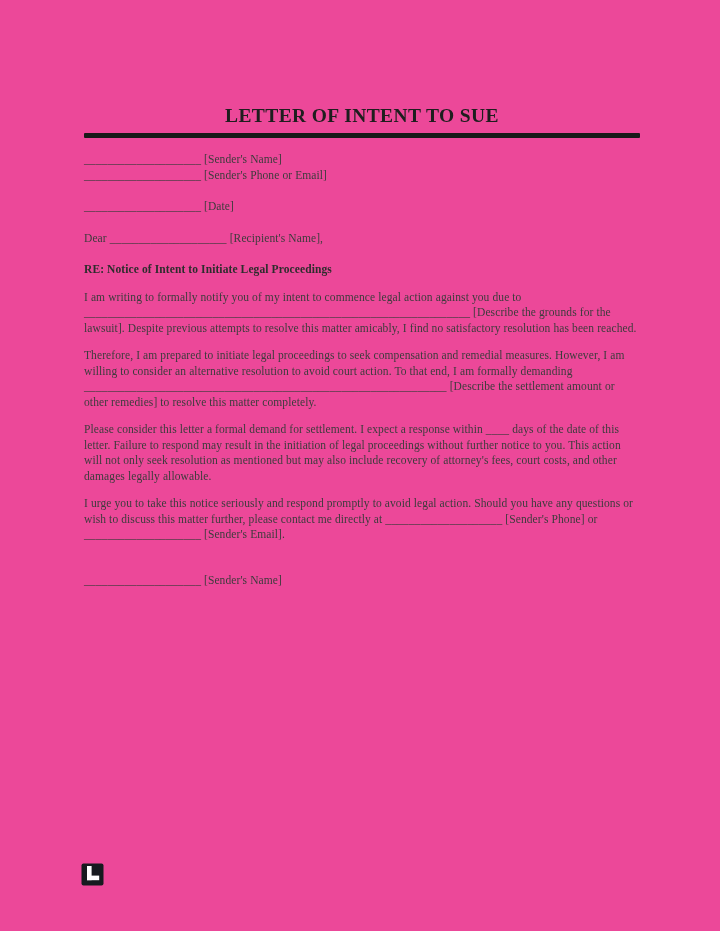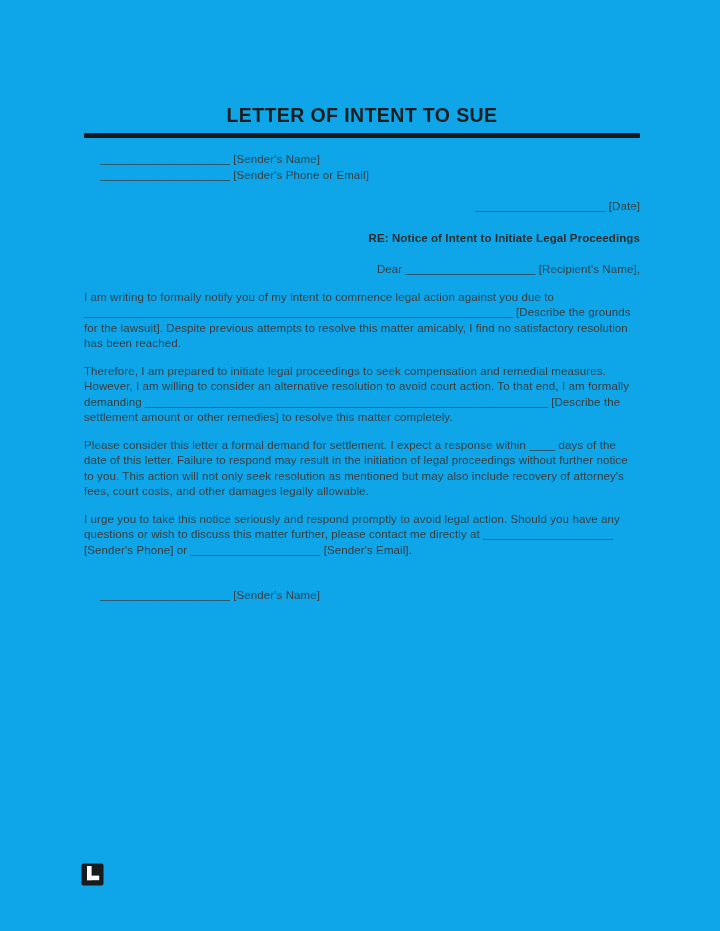--- a/index.html
+++ b/index.html
@@ -1,23 +1,23 @@
 <!DOCTYPE html>
 <html><head>
 <meta charset="utf-8">
 <style>
   * { margin: 0; padding: 0; box-sizing: border-box; }
   html, body { background: #ffffff; }
   .page {
     position: relative;
     width: 720px;
     height: 931px;
-    background: #0ea5e9;
+    background: #ec4899;
     overflow: hidden;
-    font-family: Liberation Sans, sans-serif;
+    font-family: Liberation Serif, serif;
     color: #3c3c3c;
   }
   .content {
     position: absolute;
     left: 84px;
     top: 104px;
     width: 556px;
     font-size: 11.5px;
     line-height: 15.5px;
     letter-spacing: 0.1px;
@@ -30,22 +30,22 @@
     color: #1e1e1e;
     letter-spacing: 0.4px;
   }
   .rule {
     height: 5px;
     background: #191919;
     margin-top: 6px;
     border-radius: 1px;
   }
   .block { margin-top: 14px; }
-  .block.gap { margin-top: 16px; text-align: right; }
-  .line { white-space: nowrap; margin-left: 16px; }
+  .block.gap { margin-top: 16px; }
+  .line { white-space: nowrap; }
   p.para { margin-top: 12px; }
   .subject { font-weight: bold; color: #2d2d2d; }
   .sig-block { margin-top: 30px; }
   .closing-block { margin-top: 16px; }
   .logo {
     position: absolute;
     left: 81px;
     top: 863px;
     width: 23px;
     height: 23px;
@@ -66,25 +66,25 @@
       <div class="line">____________________ [Sender's Name]</div>
       <div class="line">____________________ [Sender's Phone or Email]</div>
     </div>
 
     <div class="block gap">
       <div class="line">____________________ [Date]</div>
     </div>
 
 
     <div class="block gap">
-      <div class="line subject">RE: Notice of Intent to Initiate Legal Proceedings</div>
+      <div class="line">Dear ____________________ [Recipient's Name],</div>
     </div>
 
     <div class="block gap">
-      <div class="line">Dear ____________________ [Recipient's Name],</div>
+      <div class="line subject">RE: Notice of Intent to Initiate Legal Proceedings</div>
     </div>
 
     <p class="para">I am writing to formally notify you of my intent to commence legal action against you due to __________________________________________________________________ [Describe the grounds for the lawsuit]. Despite previous attempts to resolve this matter amicably, I find no satisfactory resolution has been reached.</p>
     <p class="para">Therefore, I am prepared to initiate legal proceedings to seek compensation and remedial measures. However, I am willing to consider an alternative resolution to avoid court action. To that end, I am formally demanding ______________________________________________________________ [Describe the settlement amount or other remedies] to resolve this matter completely.</p>
     <p class="para">Please consider this letter a formal demand for settlement. I expect a response within ____ days of the date of this letter. Failure to respond may result in the initiation of legal proceedings without further notice to you. This action will not only seek resolution as mentioned but may also include recovery of attorney's fees, court costs, and other damages legally allowable.</p>
     <p class="para">I urge you to take this notice seriously and respond promptly to avoid legal action. Should you have any questions or wish to discuss this matter further, please contact me directly at ____________________ [Sender's Phone] or ____________________ [Sender's Email].</p>
 
 
     <div class="block sig-block">
       <div class="line">____________________ [Sender's Name]</div>

